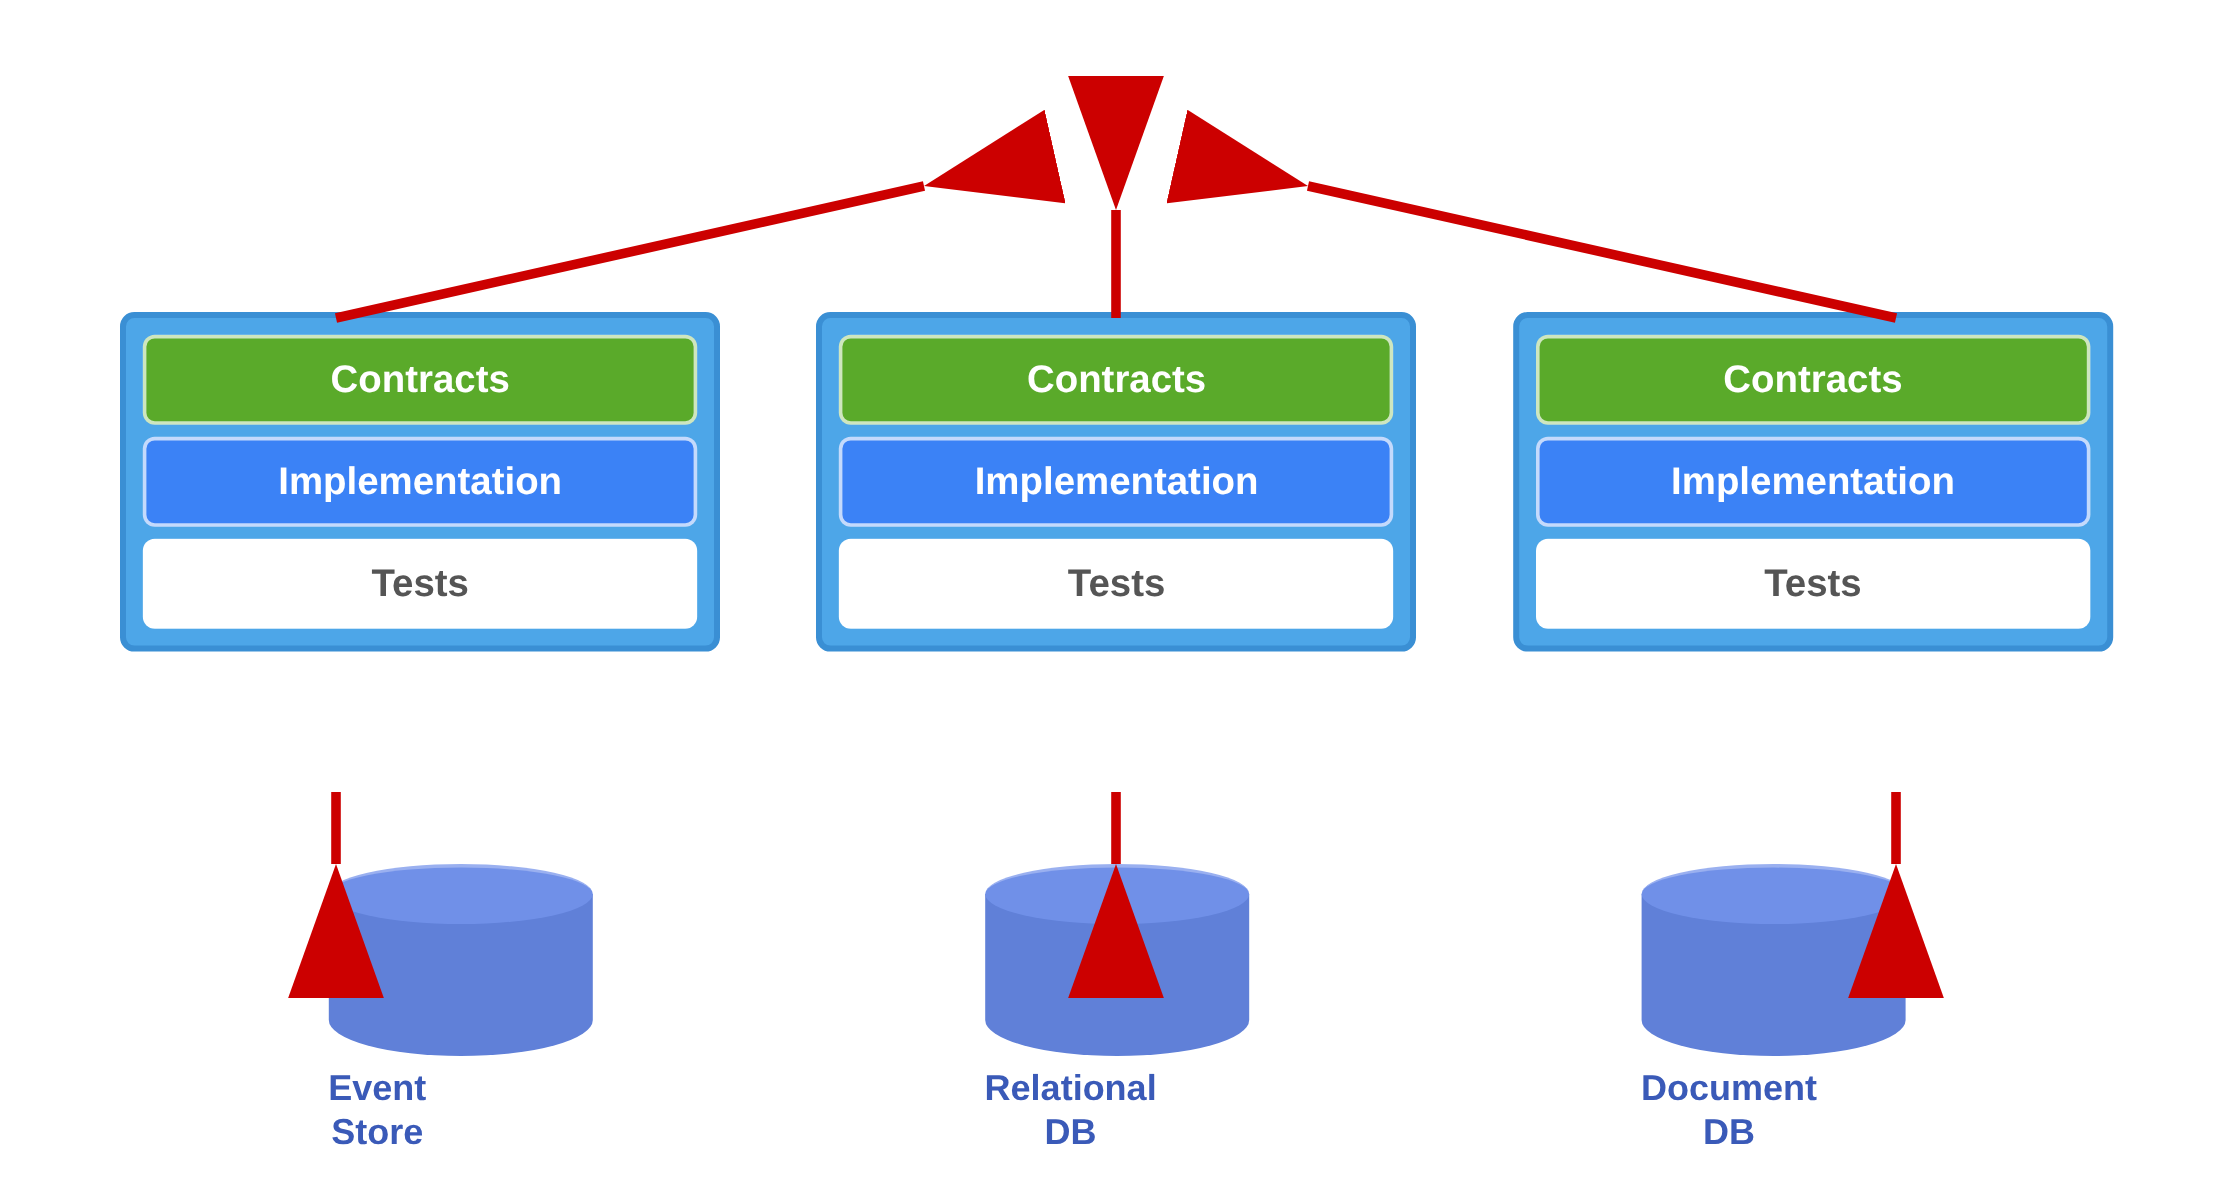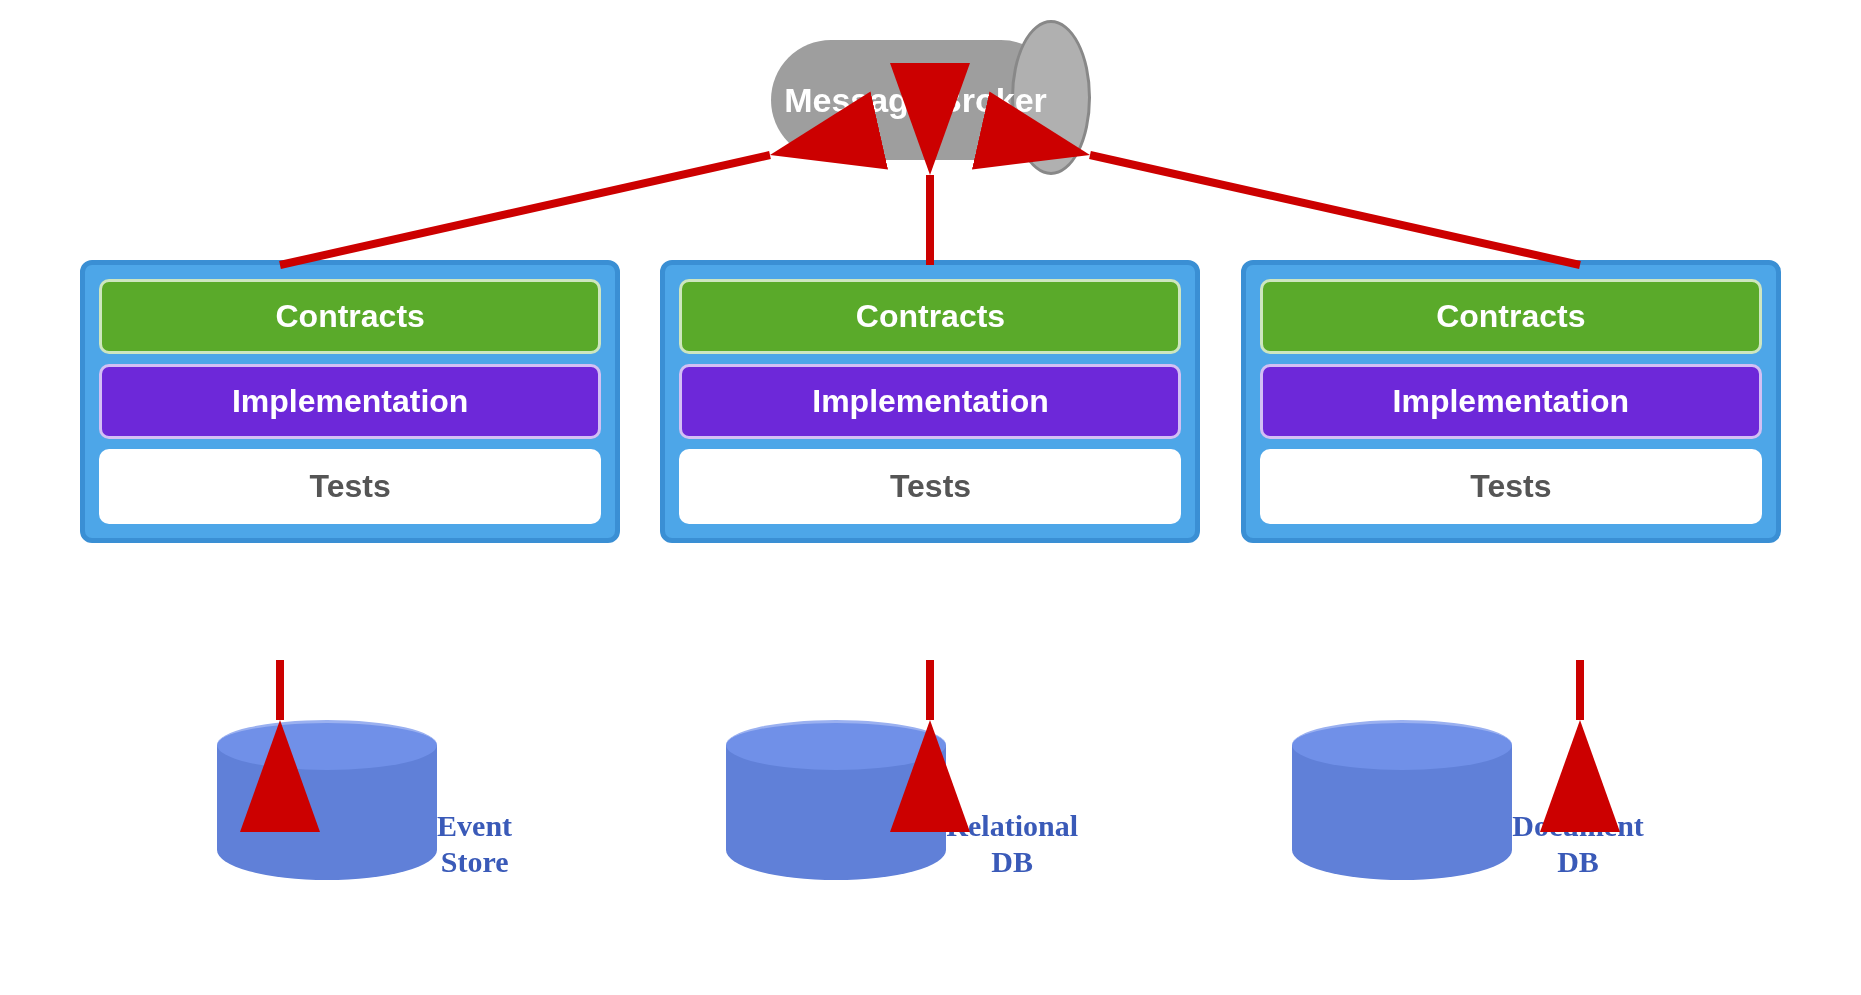--- a/index.html
+++ b/index.html
@@ -75,21 +75,21 @@
       position: absolute;
       top: 260px;
       left: 0;
       right: 0;
       display: flex;
       justify-content: space-around;
       padding: 0 60px;
     }
 
     .service-box {
-      width: 540px;
+      width: 500px;
       background: #4da6e8;
       border: 5px solid #3a8fd4;
       border-radius: 12px;
       padding: 14px;
       display: flex;
       flex-direction: column;
       gap: 10px;
     }
 
     .layer {
@@ -106,43 +106,42 @@
       font-size: 32px;
       font-weight: bold;
       text-align: center;
     }
 
     .layer-contracts {
       background: #5aaa2a;
     }
 
     .layer-implementation {
-      background: #6d28d9;
+      background: #3b82f6;
     }
 
     .layer-tests {
       background: #ffffff;
     }
 
     
     .databases-row {
       position: absolute;
       top: 720px;
       left: 0;
       right: 0;
       display: flex;
       justify-content: space-around;
       padding: 0 110px;
     }
 
     .db-cylinder {
       display: flex;
-      flex-direction: row;
-      align-items: flex-end;
-      font-family: Liberation Serif, serif;
+      flex-direction: column;
+      align-items: flex-start;
     }
 
     .db-shape {
       position: relative;
       width: 220px;
       height: 160px;
     }
 
     .db-body {
       position: absolute;
@@ -182,29 +181,20 @@
       width: 100%;
       height: 100%;
       pointer-events: none;
     }
   </style>
 </head>
 <body>
 
 <div class="diagram-container">
 
-  <div class="broker-wrapper">
-    <div class="broker-cylinder">
-      <div class="broker-body">
-        <span class="broker-label">Message
-Broker</span>
-      </div>
-      <div class="broker-cap"></div>
-    </div>
-  </div>
 
   <div class="services-row">
 
     <div class="service-box">
       <div class="layer layer-contracts">
         <span class="layer-label">Contracts</span>
       </div>
       <div class="layer layer-implementation">
         <span class="layer-label">Implementation</span>
       </div>

